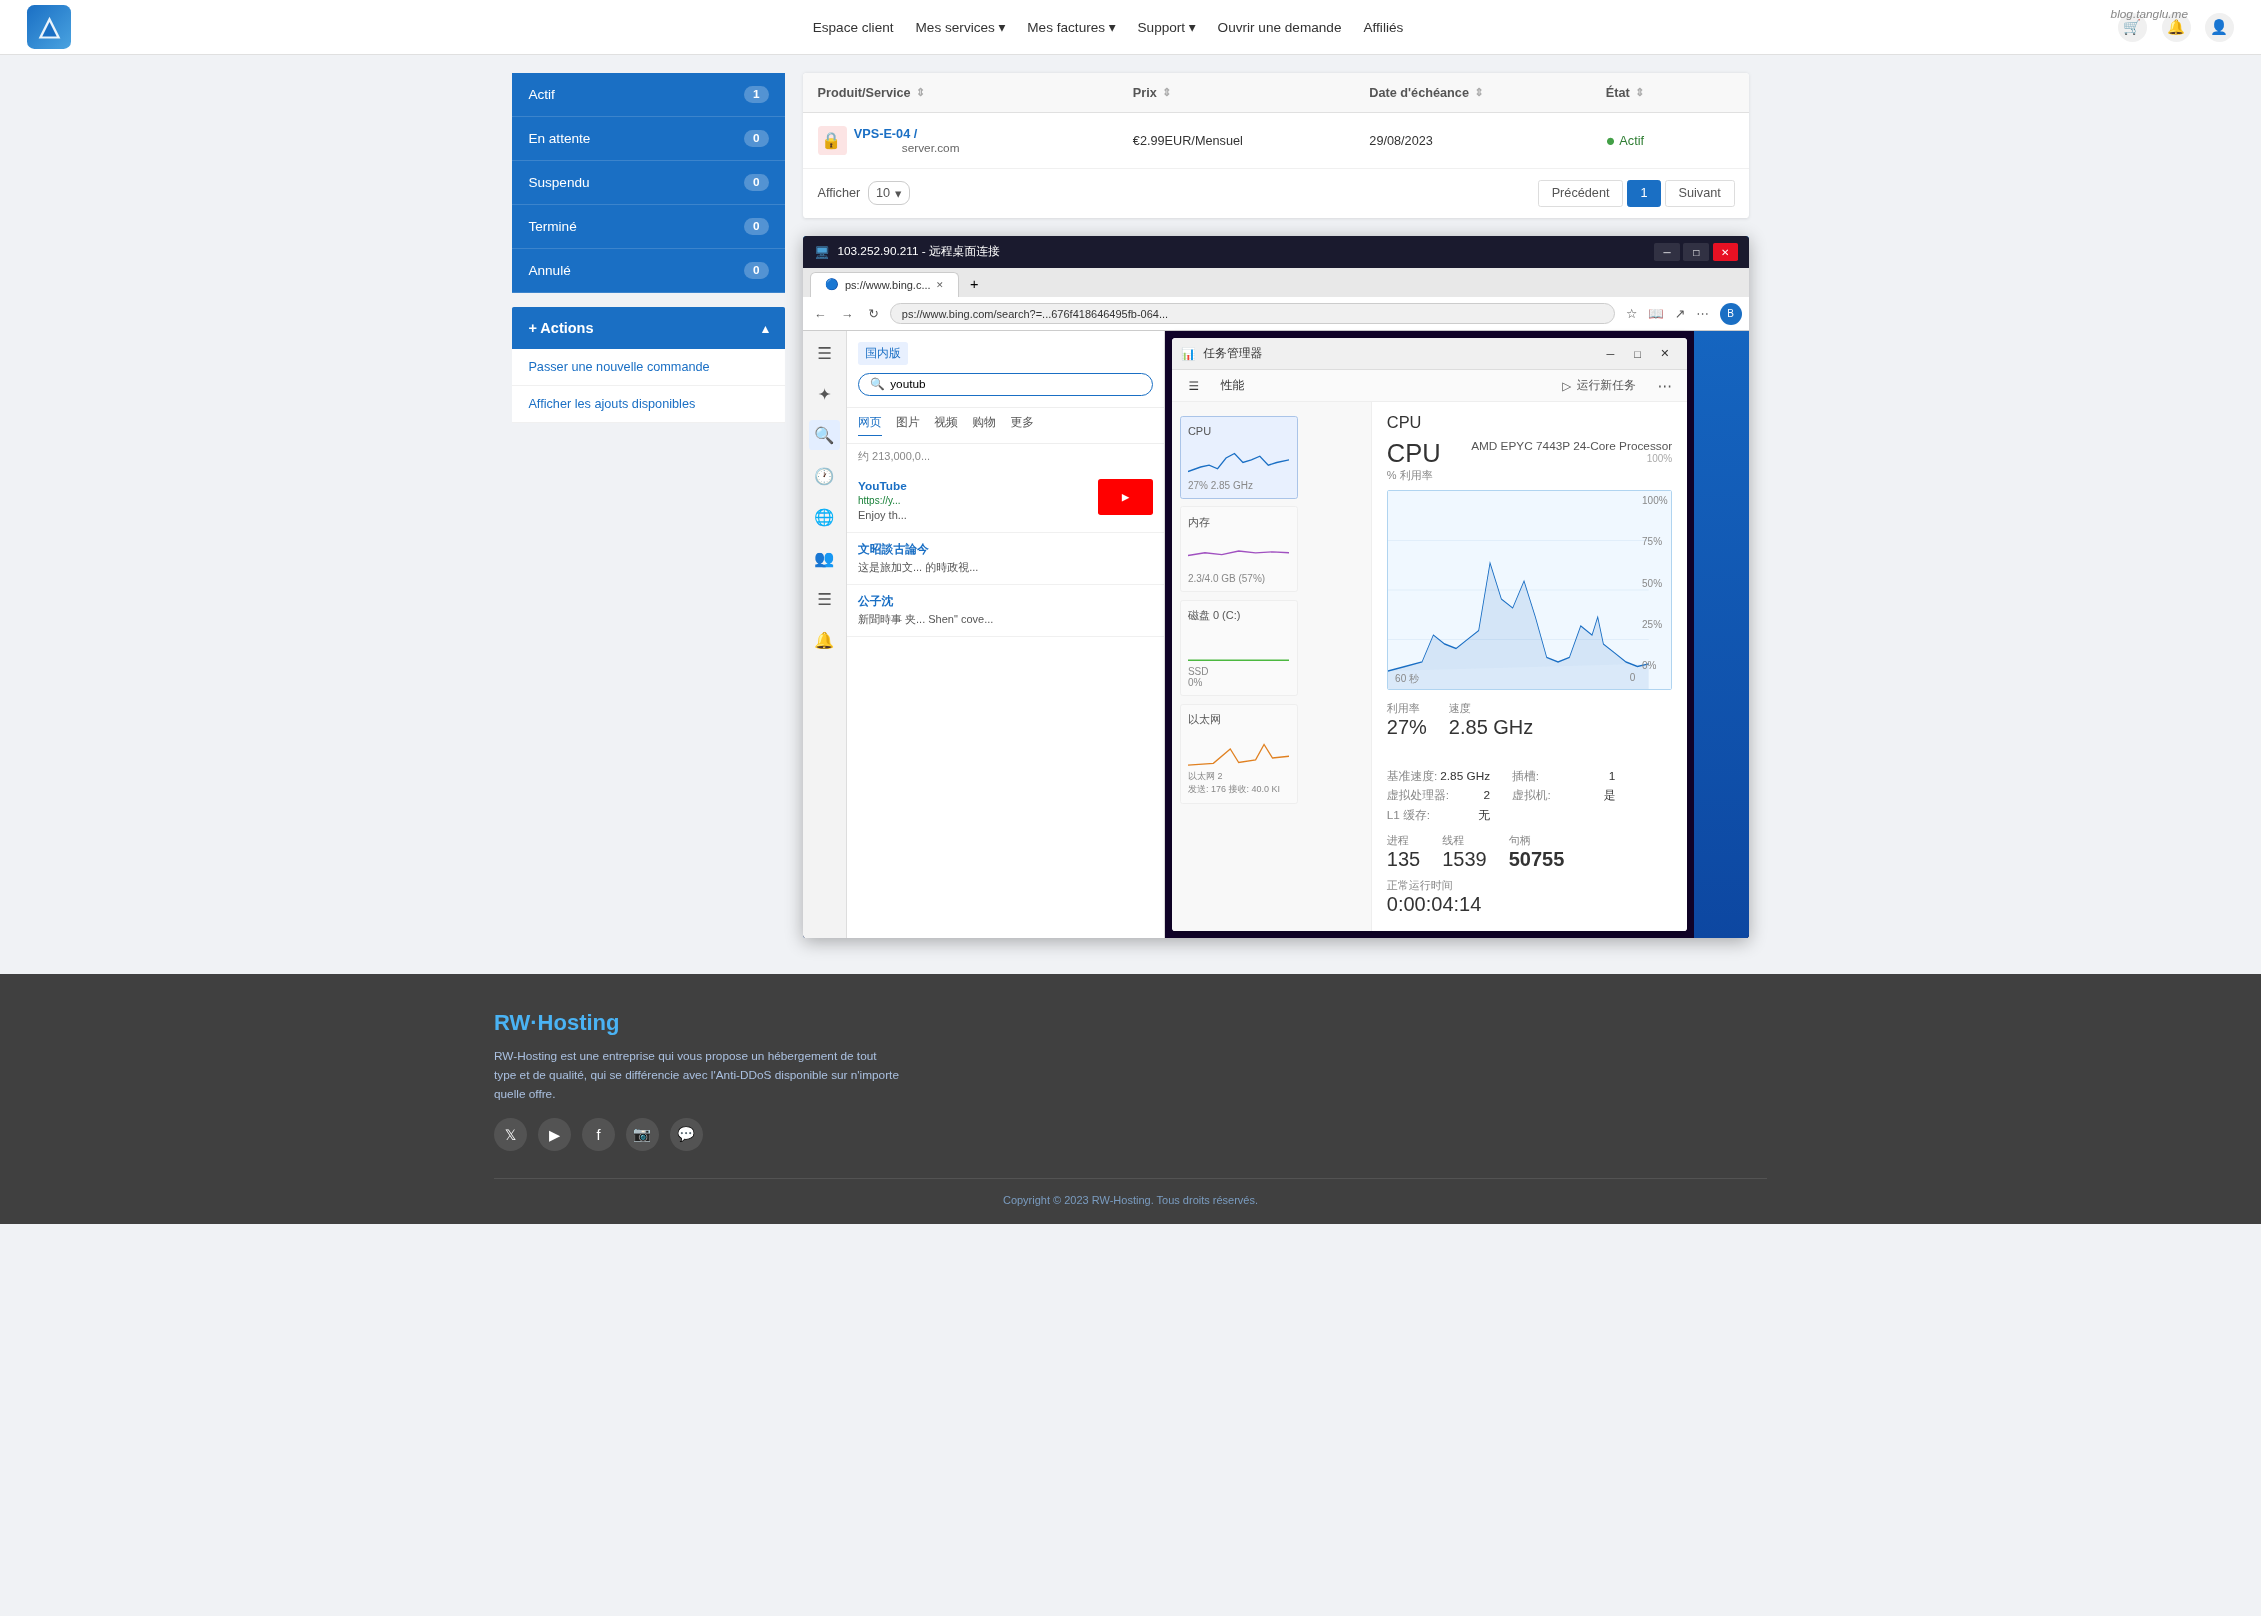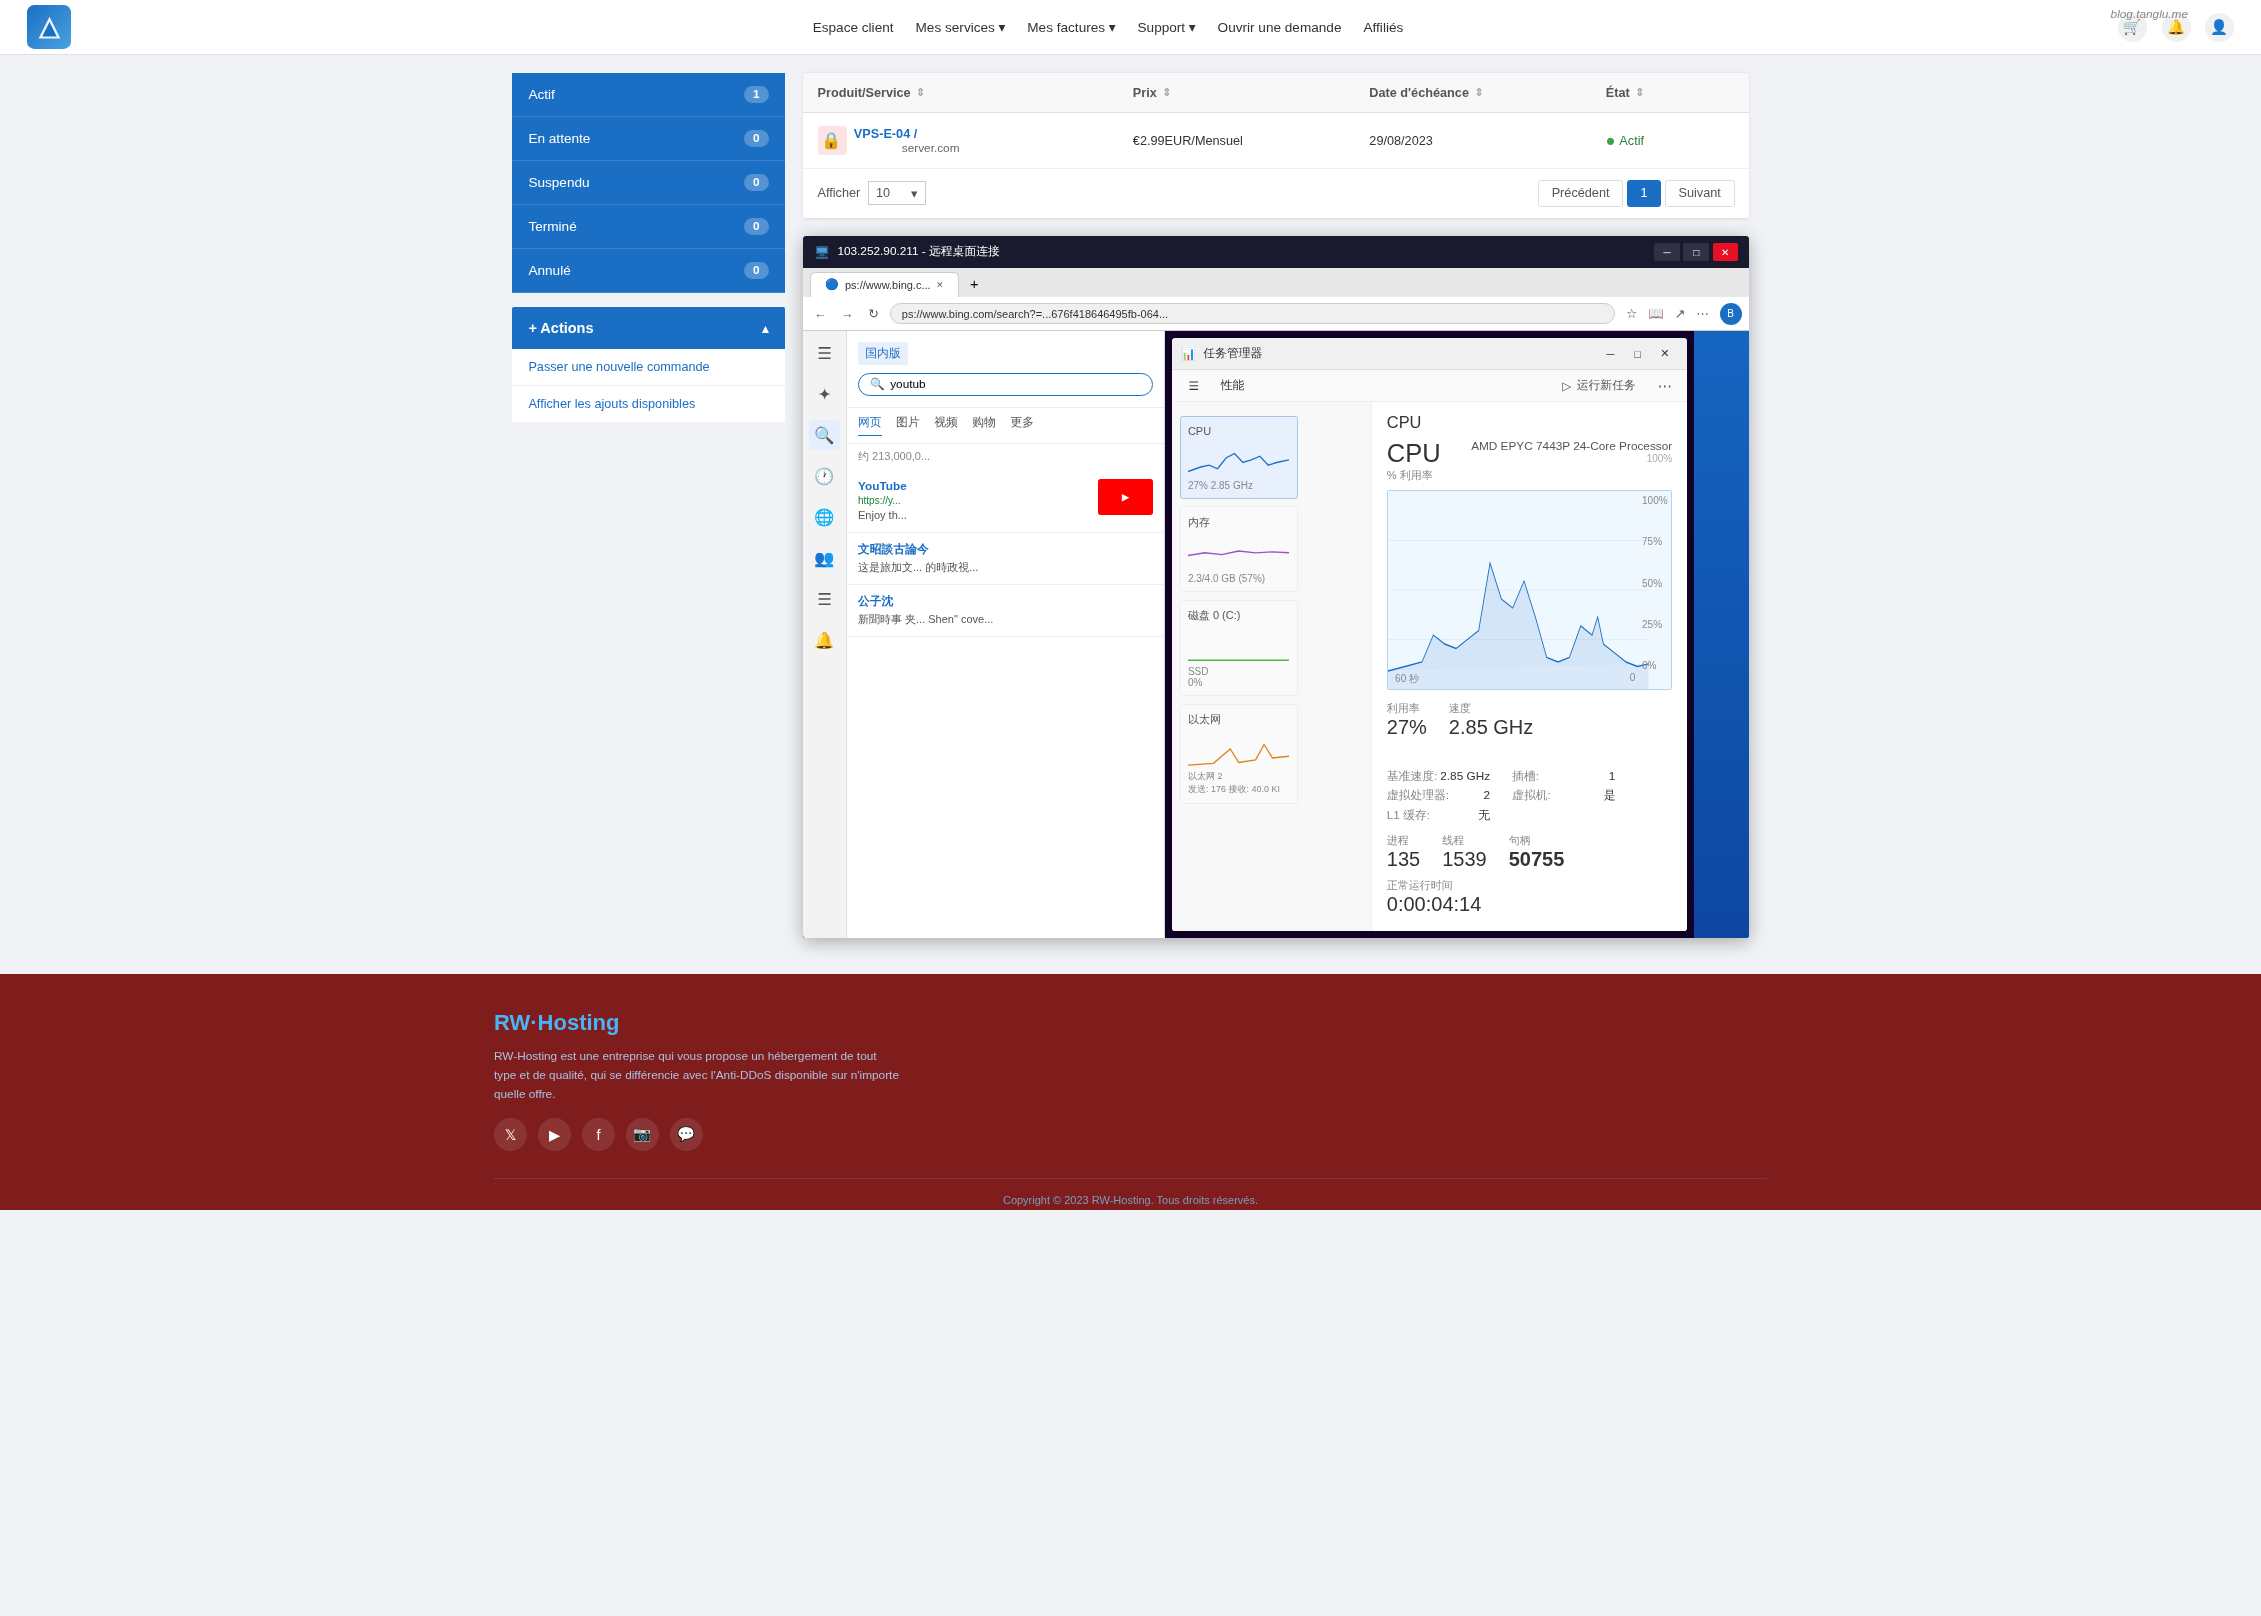--- a/index.html
+++ b/index.html
@@ -143,23 +143,23 @@
     .status-dot { color: #43a047; font-size: 16.4px; }
 
     
     .pagination-bar {
       display: flex; align-items: center; justify-content: space-between;
       padding: 11px 14.5px;
       font-size: 12.7px; color: #555;
     }
     .afficher-group { display: flex; align-items: center; gap: 7.3px; }
     .afficher-select {
-      border: 0.9px solid #ccc; border-radius: 0;
+      border: 0.9px solid #ccc; border-radius: 9px;
       padding: 3.6px 7.3px; font-size: 12.7px;
-      display: flex; align-items: center; gap: 21px; cursor: pointer;
+      display: flex; align-items: center; gap: 5px; cursor: pointer;
     }
     .pagination-buttons { display: flex; align-items: center; gap: 3.6px; }
     .page-btn {
       padding: 5.5px 12.7px; border: 0.9px solid #ddd; background: #fff;
       border-radius: 2.7px; cursor: pointer; font-size: 12.7px; color: #555;
     }
     .page-btn.active { background: #1a6fc4; color: #fff; border-color: #1a6fc4; }
 
     
     .remote-desktop-overlay {
@@ -348,22 +348,22 @@
       margin-top: 7.3px;
       display: grid; grid-template-columns: 1fr 1fr;
       gap: 3.6px 22px; font-size: 11.8px;
     }
     .tm-detail-row { display: flex; justify-content: space-between; gap: 3px; }
     .tm-detail-label { color: #888; }
     .tm-detail-val { color: #333; font-weight: 500; }
 
     
     .footer {
-      background: #7f1d1d;
-      color: #fff; padding: 36px 27px 4px;
+      background: #404040;
+      color: #fff; padding: 36px 27px 18px;
       margin-top: 18px;
     }
     .footer-grid { display: grid; grid-template-columns: 1fr 1fr 1fr; gap: 27px; max-width: 1273px; margin: 0 auto; }
     .footer-logo { font-size: 22px; font-weight: bold; color: #fff; margin-bottom: 11px; }
     .footer-logo span { color: #4ab3f4; }
     .footer-desc { font-size: 11.8px; color: #aac0e0; line-height: 1.6; }
     .footer-social { display: flex; gap: 11px; margin-top: 14.5px; }
     .footer-social-btn {
       width: 33px; height: 33px; border-radius: 50%;
       background: rgba(255,255,255,0.1); border: none; cursor: pointer;

